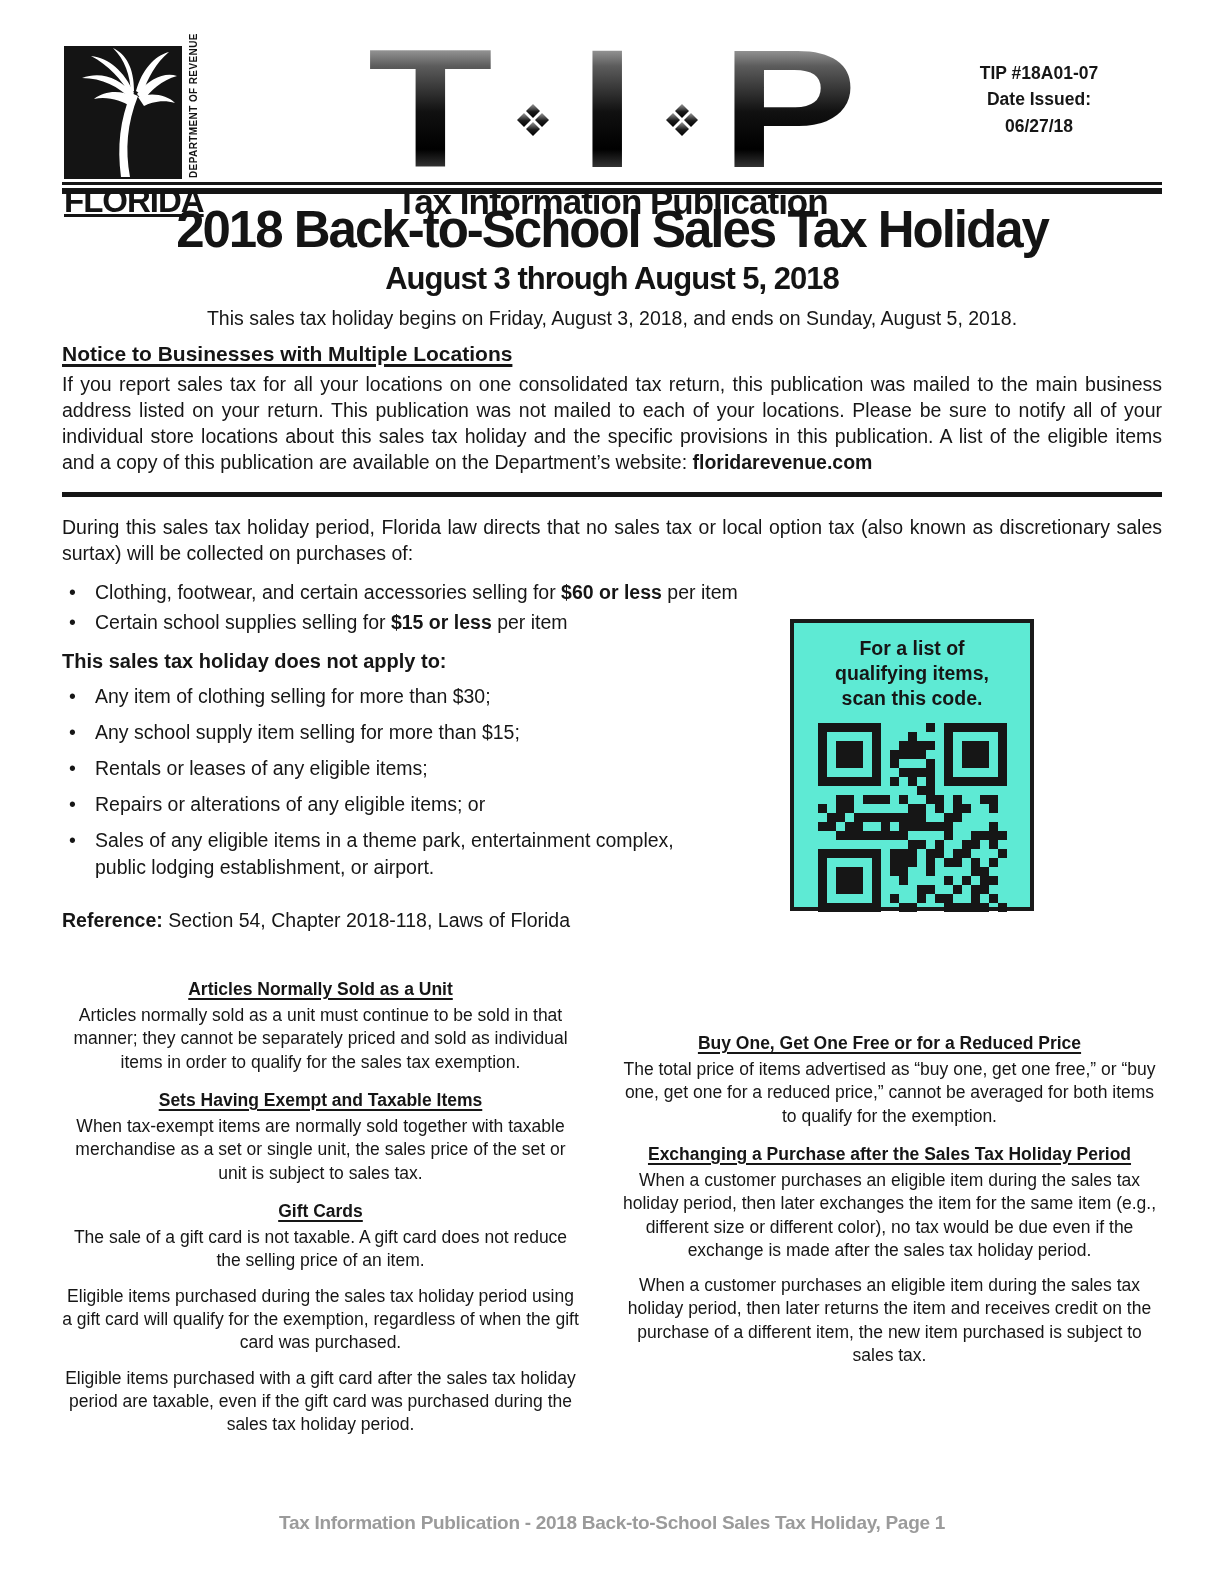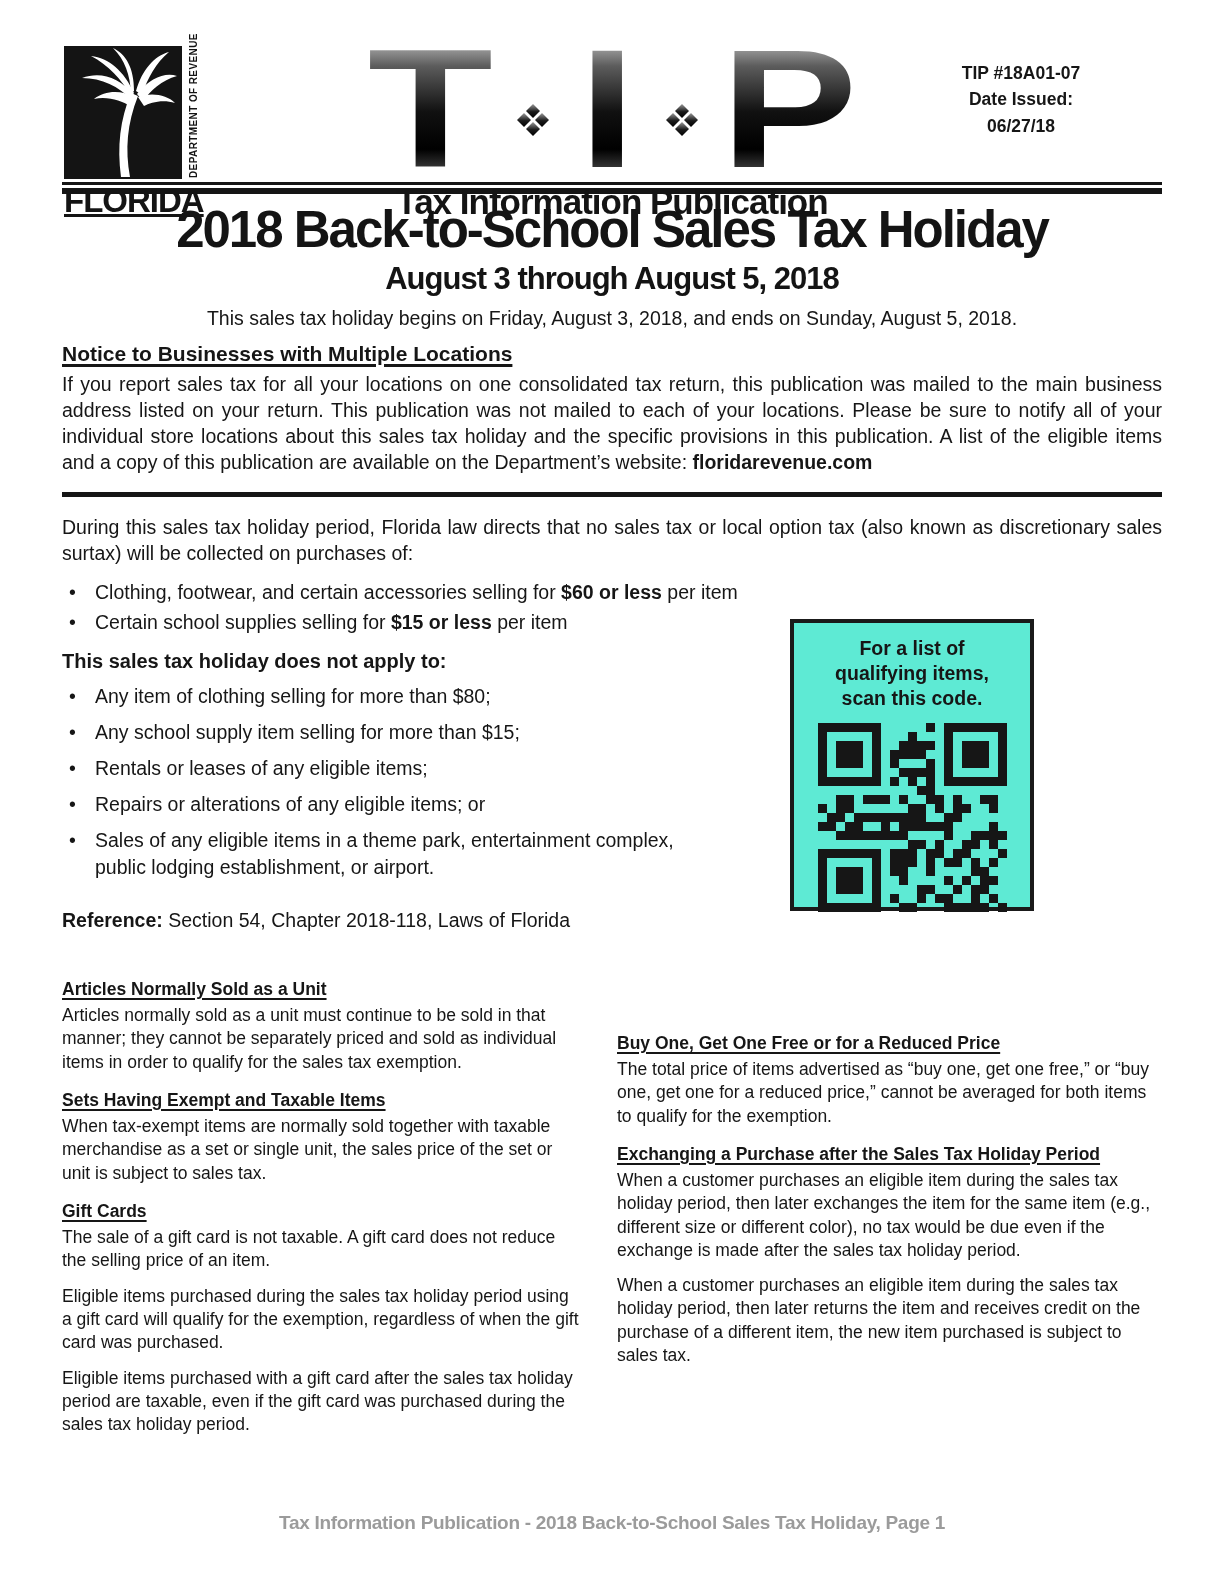--- a/index.html
+++ b/index.html
@@ -41,21 +41,21 @@
     font-size: 168px; font-weight: bold; line-height: .8;
     transform: scaleX(1.22);
     background: linear-gradient(180deg, #b0b0b0 0%, #5c5c5c 18%, #111 52%, #000 80%, #4d4d4d 100%);
     -webkit-background-clip: text; background-clip: text;
     color: transparent;
   }
   .tip-cluster { margin-top: 26px; }
   .tip-sub { font-size: 35px; font-weight: bold; letter-spacing: -1px; margin-top: 4px; color: #141414; }
 
   .tip-meta {
-    position: absolute; right: 26px; top: 60px; width: 230px;
+    position: absolute; right: 8px; top: 60px; width: 230px;
     text-align: center; font-weight: bold; font-size: 17.5px; line-height: 1.5;
   }
 
   .double-rule { border-top: 3px solid #151515; border-bottom: 6px solid #151515; height: 12px; }
 
   
   .doc-title {
     text-align: center; font-size: 51px; font-weight: bold;
     letter-spacing: -2px; margin-top: 6px; color: #141414;
   }
@@ -91,21 +91,21 @@
     position: absolute; left: 728px; top: 104px;
     width: 244px; height: 292px;
     border: 4px solid #1a1a1a; background: #5eead4;
     text-align: center; padding-top: 13px;
   }
   .qr-caption { font-size: 19.5px; font-weight: bold; line-height: 1.3; }
   .qr-svg { margin-top: 11px; }
 
   
   .columns { display: flex; gap: 38px; margin-top: 46px; }
-  .col { font-size: 17.5px; line-height: 1.33; }
+  .col { font-size: 17.5px; line-height: 1.33; text-align: center; }
   .col-left { width: 517px; flex: none; }
   .col-right { width: 545px; flex: none; margin-top: 54px; }
   .col .col-heading {
     font-size: 17.5px; font-weight: bold;
     text-decoration: underline; text-decoration-thickness: 2px; text-underline-offset: 3px;
     margin: 15px 0 3px;
   }
   .col section:first-child .col-heading { margin-top: 0; }
   .col p { margin-bottom: 12px; }
 
@@ -199,21 +199,21 @@
     <p class="body-par">During this sales tax holiday period, Florida law directs that no sales tax or local option tax (also known as discretionary sales surtax) will be collected on purchases of:</p>
 
     <ul class="list eligible" id="eligible-list">
         <li><span>Clothing, footwear, and certain accessories selling for </span><b>$60 or less</b><span> per item</span></li>
         <li><span>Certain school supplies selling for </span><b>$15 or less</b><span> per item</span></li>
       </ul>
 
     <div class="notapply-heading">This sales tax holiday does not apply to:</div>
 
     <ul class="list notapply" id="notapply-list">
-        <li>Any item of clothing selling for more than $80;</li>
+        <li>Any item of clothing selling for more than $30;</li>
         <li>Any school supply item selling for more than $15;</li>
         <li>Rentals or leases of any eligible items;</li>
         <li>Repairs or alterations of any eligible items; or</li>
         <li>Sales of any eligible items in a theme park, entertainment complex, public lodging establishment, or airport.</li>
       </ul>
 
     <p class="reference"><b>Reference:</b><span> Section 54, Chapter 2018-118, Laws of Florida</span></p>
 
     <div class="qr-box">
       <div class="qr-caption" id="qr-caption">

